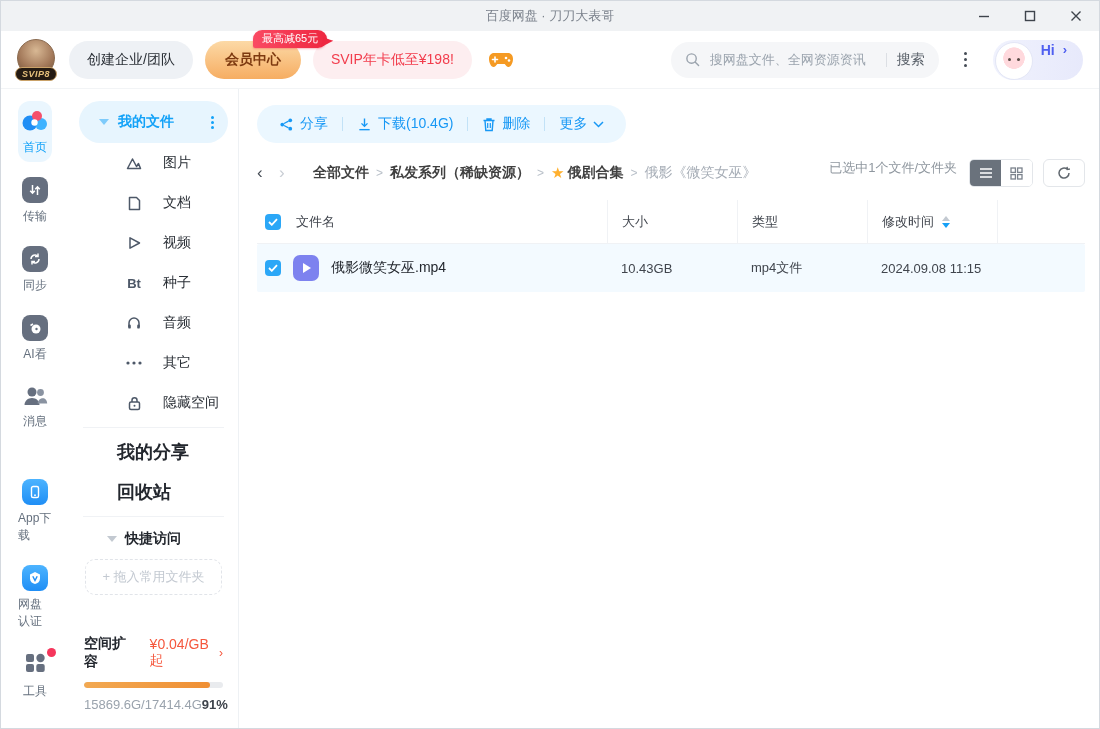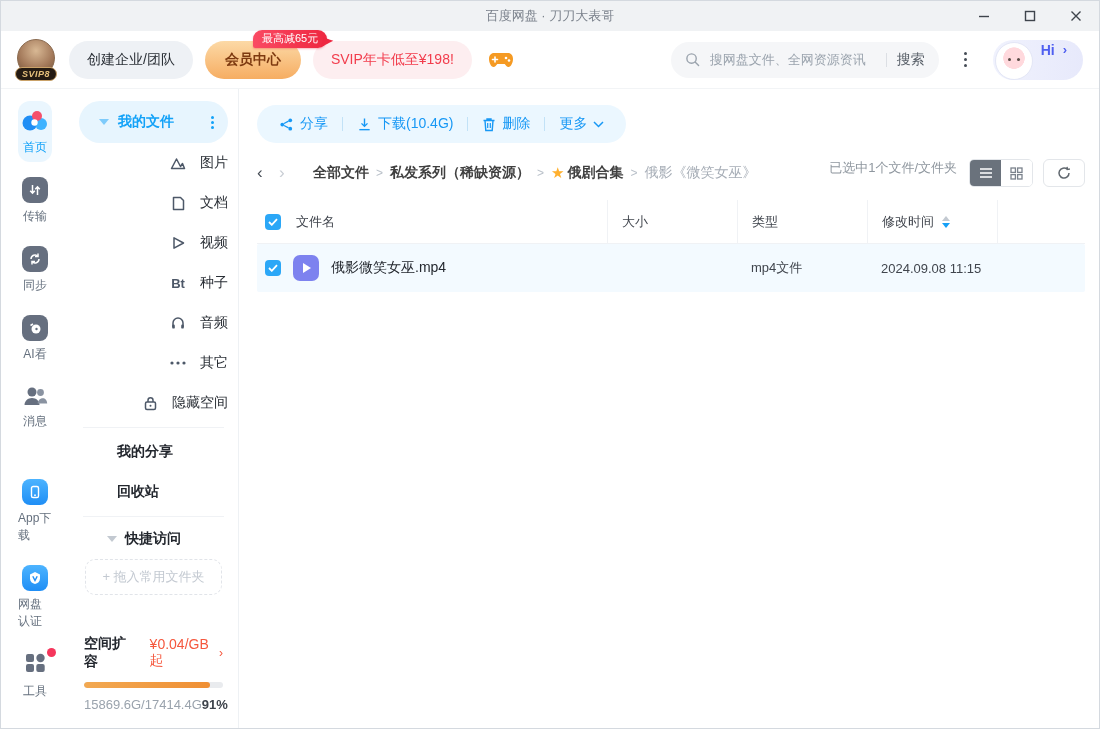--- a/index.html
+++ b/index.html
@@ -53,24 +53,24 @@
   .tools-wrap{ position:relative; }
   .red-dot{ position:absolute; top:-3px; right:-9px; width:9px; height:9px; border-radius:50%; background:#f5365c; }
 
   
   .sidebar{ width:170px; flex:0 0 auto; border-right:1px solid #eef1f4; display:flex; flex-direction:column; padding:12px 10px 16px; }
   .myfiles{ height:42px; flex:0 0 auto; background:#e7f5fe; border-radius:21px; display:flex; align-items:center; padding:0 14px 0 20px; gap:9px; color:#13a2f8; font-size:14px; font-weight:bold; cursor:pointer; }
   .caret{ width:0; height:0; border-left:5px solid transparent; border-right:5px solid transparent; border-top:6px solid #7ecbfb; }
   .caret.gray{ border-top-color:#c3c9d1; }
   .mf-dots{ margin-left:auto; display:flex; flex-direction:column; gap:2px; align-items:center; }
   .mf-dots i{ width:3px; height:3px; border-radius:50%; background:#13a2f8; }
-  .cat-item{ height:40px; flex:0 0 auto; display:flex; align-items:center; gap:13px; padding-left:46px; font-size:14px; color:#2a2f36; cursor:pointer;justify-content:flex-end; }
+  .cat-item{ height:40px; flex:0 0 auto; display:flex; align-items:center; gap:20px; padding-left:46px; font-size:14px; color:#2a2f36; cursor:pointer; }
   .cat-item .cicon{ width:18px; display:flex; justify-content:center; color:#4d5868; font-weight:bold; font-size:13px; }
   .side-divider{ height:1px; background:#f0f2f5; margin:4px 4px; flex:0 0 auto; }
-  .link-item{ height:40px; flex:0 0 auto; display:flex; align-items:center; padding-left:38px; font-size:14px; font-weight:bold; color:#23272e; cursor:pointer; }
+  .link-item{ height:40px; flex:0 0 auto; display:flex; align-items:center; padding-left:38px; font-size:18px; font-weight:bold; color:#23272e; cursor:pointer; }
   .quick{ height:36px; flex:0 0 auto; display:flex; align-items:center; gap:8px; padding-left:28px; font-size:14px; font-weight:bold; color:#23272e; cursor:pointer; }
   .drop-box{ margin:2px 6px 0; height:36px; flex:0 0 auto; border:1px dashed #e1e4e9; border-radius:10px; display:flex; align-items:center; justify-content:center; color:#c3c9d1; font-size:13px; }
   .storage{ margin-top:auto; padding:0 5px; }
   .storage-top{ display:flex; align-items:center; font-size:14px; }
   .storage-label{ font-weight:bold; color:#23272e; }
   .storage-price{ margin-left:14px; color:#f5573d; }
   .storage-arrow{ color:#f5573d; font-size:12px; margin-left:2px; }
   .progress{ height:6px; border-radius:3px; background:#e9ebee; margin:11px 0 9px; overflow:hidden; }
   .progress-fill{ height:100%; border-radius:3px; background:linear-gradient(90deg,#f2a952,#ef8f34); }
   .usage{ font-size:13px; color:#9aa3ad; }
@@ -462,20 +462,23 @@
           <div class="checkbox">
             <svg width="10" height="8" viewBox="0 0 10 8">
                 <path d="M1 4 3.8 6.8 9 1.2" fill="none" stroke="#fff" stroke-width="1.8"></path>
               </svg>
           </div>
           <div class="file-icon">
               <i class="play-tri"></i>
             </div>
           <span class="file-name">俄影微笑女巫.mp4</span>
         </div>
+        <div class="col-size">
+            <span>10.43GB</span>
+          </div>
         <div class="col-type">
             <span>mp4文件</span>
           </div>
         <div class="col-time">
             <span>2024.09.08 11:15</span>
           </div>
         <div class="col-pad"></div>
       </div>
 
     </div>

